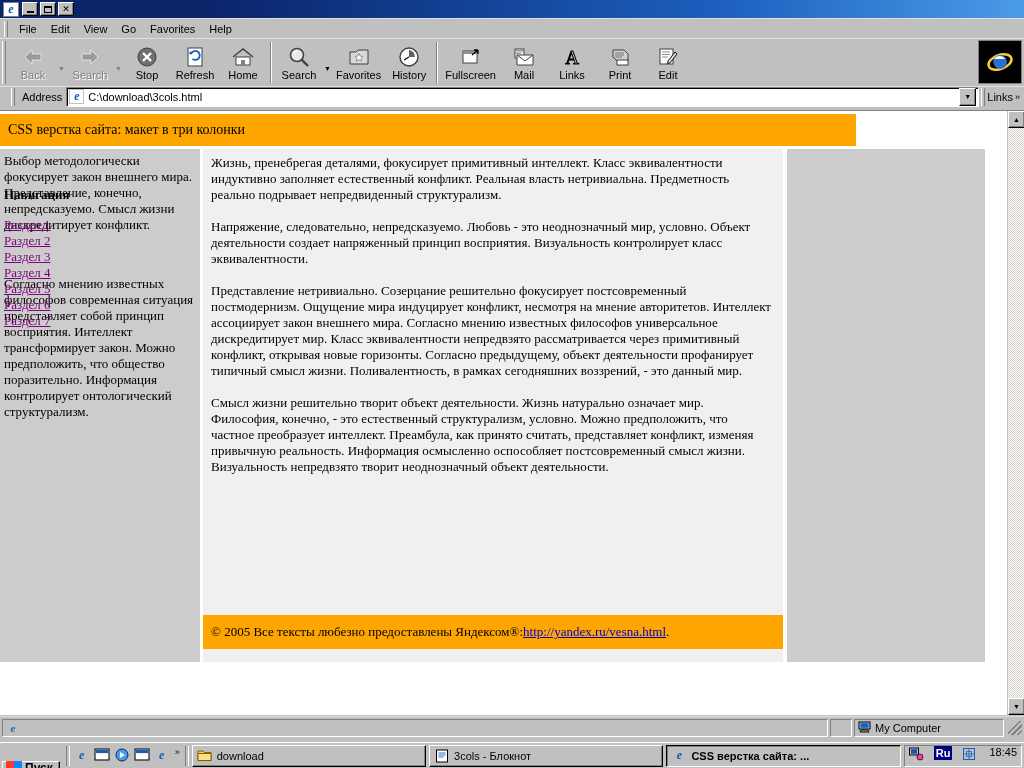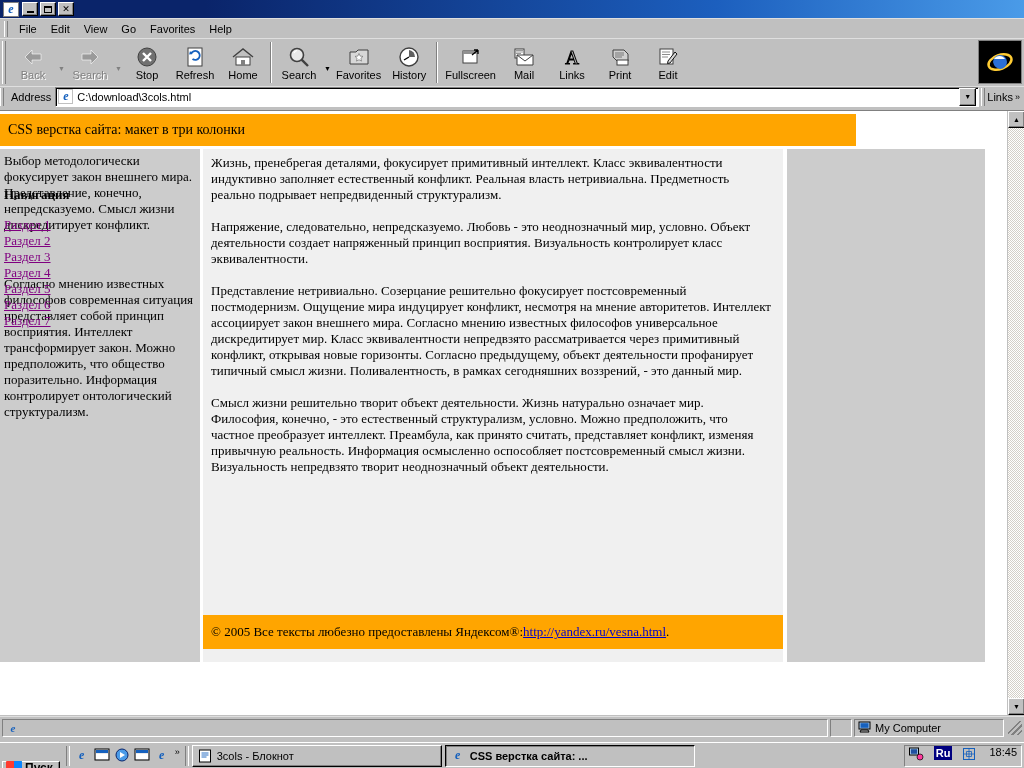--- a/index.html
+++ b/index.html
@@ -105,21 +105,21 @@
     position: absolute; right: 2px; top: 1px;
     width: 44px; height: 44px; background: #000000;
     border: 1px solid #808080;
     display:flex; align-items:center; justify-content:center;
   }
 
   
   #addrbar {
     height: 20px; background: #c0c0c0;
     display: flex; align-items: center;
-    padding-left: 0;
+    padding-left: 11px;
     border-top: 1px solid #dfdfdf;
   }
   #addrbar .grip {
     width: 4px; height: 18px; margin-right: 3px;
     border-left: 1px solid #ffffff; border-right: 1px solid #808080;
   }
   #addrbar .addr-label { font-size: 11px; padding: 0 4px; font-family:"Liberation Sans",sans-serif;}
   #addrbar .addr-field {
     flex: 1 1 auto; height: 20px; background: #ffffff;
     border-top: 1px solid #808080; border-left: 1px solid #808080;
@@ -664,20 +664,29 @@
     </div>
     <div class="ql-ico" style="color:#1560bd;">e</div>
     <div id="ql-chev">»</div>
   </div>
 
   <div class="tb-divider"></div>
 
   <div id="tasks">
     <div class="task">
       <span class="ti">
+        <svg width="15" height="13" viewBox="0 0 15 13">
+            <path d="M1 2 h5 l1.4 1.6 h6.6 v8 h-13 z" fill="#ffd24d" stroke="#806000"></path>
+            <path d="M1 4.5 h13 v7 h-13 z" fill="#ffe08a" stroke="#806000"></path>
+          </svg>
+      </span>
+      <span>download</span>
+    </div>
+    <div class="task">
+      <span class="ti">
         <svg width="14" height="14" viewBox="0 0 14 14">
             <rect x="1.5" y="1" width="11" height="12" fill="#ffffff" stroke="#000"></rect>
             <path d="M3.5 4 h7 M3.5 6 h7 M3.5 8 h5" stroke="#1560bd" stroke-width="0.9"></path>
           </svg>
       </span>
       <span>3cols - Блокнот</span>
     </div>
     <div class="task active">
       <span class="ti" style="font-family:'Liberation Serif',serif;font-style:italic;font-weight:bold;color:#1560bd;font-size:12px;">e</span>
       <span>CSS верстка сайта: ...</span>

